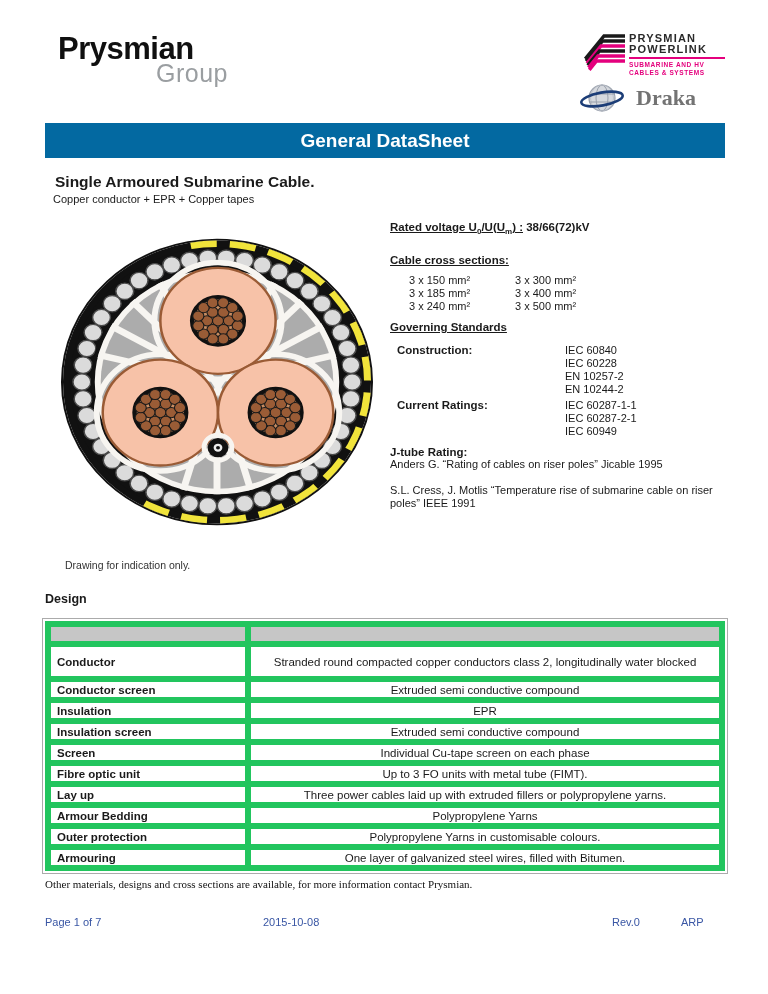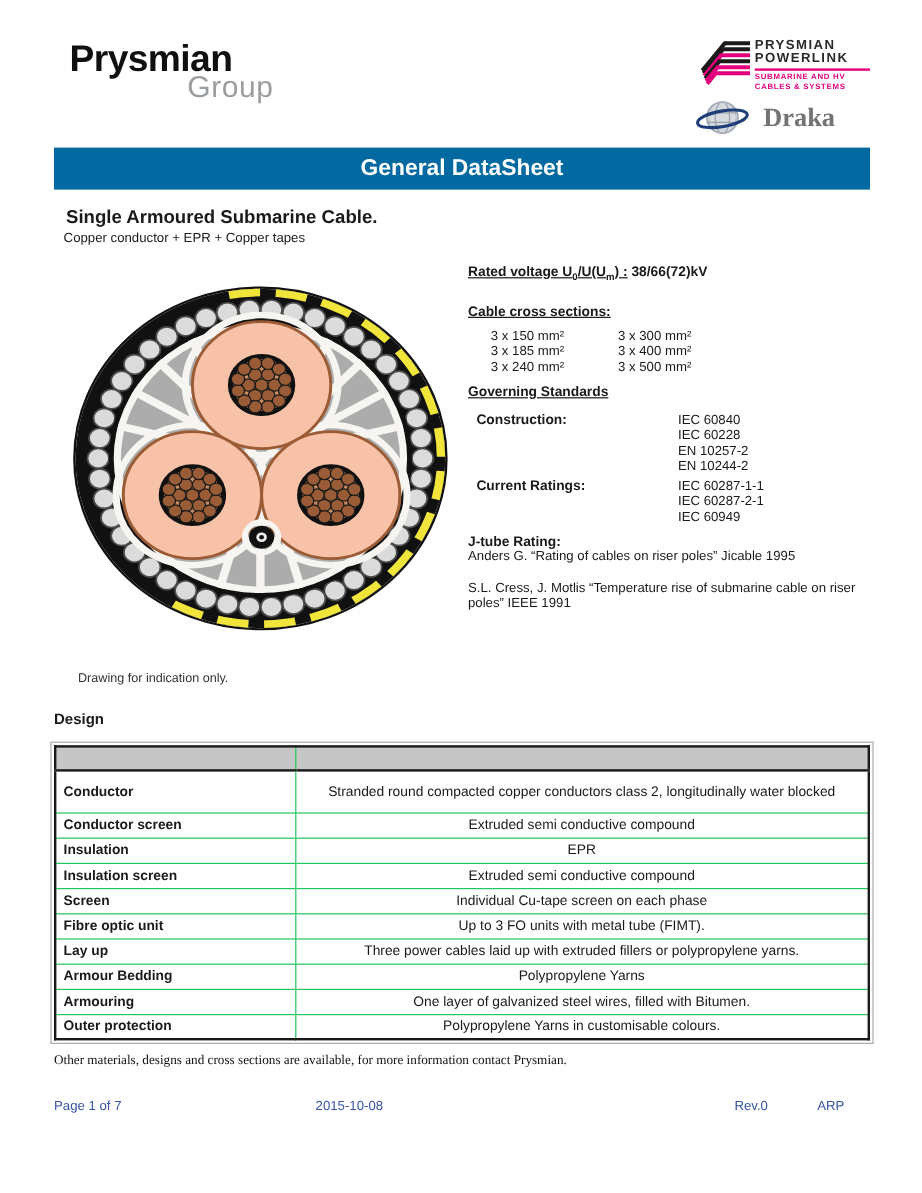--- a/index.html
+++ b/index.html
@@ -55,21 +55,21 @@
 
   
   .cable-wrap { left:58px; top:236px; }
   .drawing-note { left:65px; top:559px; font-size:10.5px; color:#333; }
 
   
   .design-heading { left:45px; top:592px; font-size:12.5px; font-weight:bold; }
   .design-table { left:45px; top:621px; width:680px; border-collapse:collapse;
                   border:2px solid #1a1a1a; outline:1px solid #ababab; outline-offset:2px;
                   table-layout:fixed; position:absolute; }
-  .design-table td { border:1px solid #22c55e; font-size:11.5px; height:21px; padding:1px 6px; }
+  .design-table td { border:6px solid #22c55e; font-size:11.5px; height:21px; padding:1px 6px; }
   .design-table col.c1 { width:200px; }
   .design-table tr.hdr td { background:#c6c6c6; height:20px; border-bottom:2px solid #1a1a1a; }
   .design-table td.lbl { font-weight:bold; }
   .design-table td.val { text-align:center; }
   .design-table tr.tall td { height:35px; }
 
   .materials-note { left:45px; top:878px; font-family:"Liberation Serif", serif; font-size:11px; color:#111; }
 
   
   .footer-item { top:916px; font-size:11px; color:#3956a4; }
@@ -346,26 +346,26 @@
   </tr>
   <tr>
     <td class="lbl">Lay up</td>
     <td class="val">Three power cables laid up with extruded fillers or polypropylene yarns.</td>
   </tr>
   <tr>
     <td class="lbl">Armour Bedding</td>
     <td class="val">Polypropylene Yarns</td>
   </tr>
   <tr>
+    <td class="lbl">Outer protection</td>
+    <td class="val">Polypropylene Yarns in customisable colours.</td>
+  </tr>
+  <tr>
     <td class="lbl">Armouring</td>
     <td class="val">One layer of galvanized steel wires, filled with Bitumen.</td>
-  </tr>
-  <tr>
-    <td class="lbl">Outer protection</td>
-    <td class="val">Polypropylene Yarns in customisable colours.</td>
   </tr>
 </tbody>
   </table>
 
 <div class="abs materials-note">Other materials, designs and cross sections are available, for more information contact Prysmian.</div>
 
 <div class="abs footer-item f-page">Page 1 of 7</div>
 <div class="abs footer-item f-date">2015-10-08</div>
 <div class="abs footer-item f-rev">Rev.0</div>
 <div class="abs footer-item f-initials">ARP</div>

